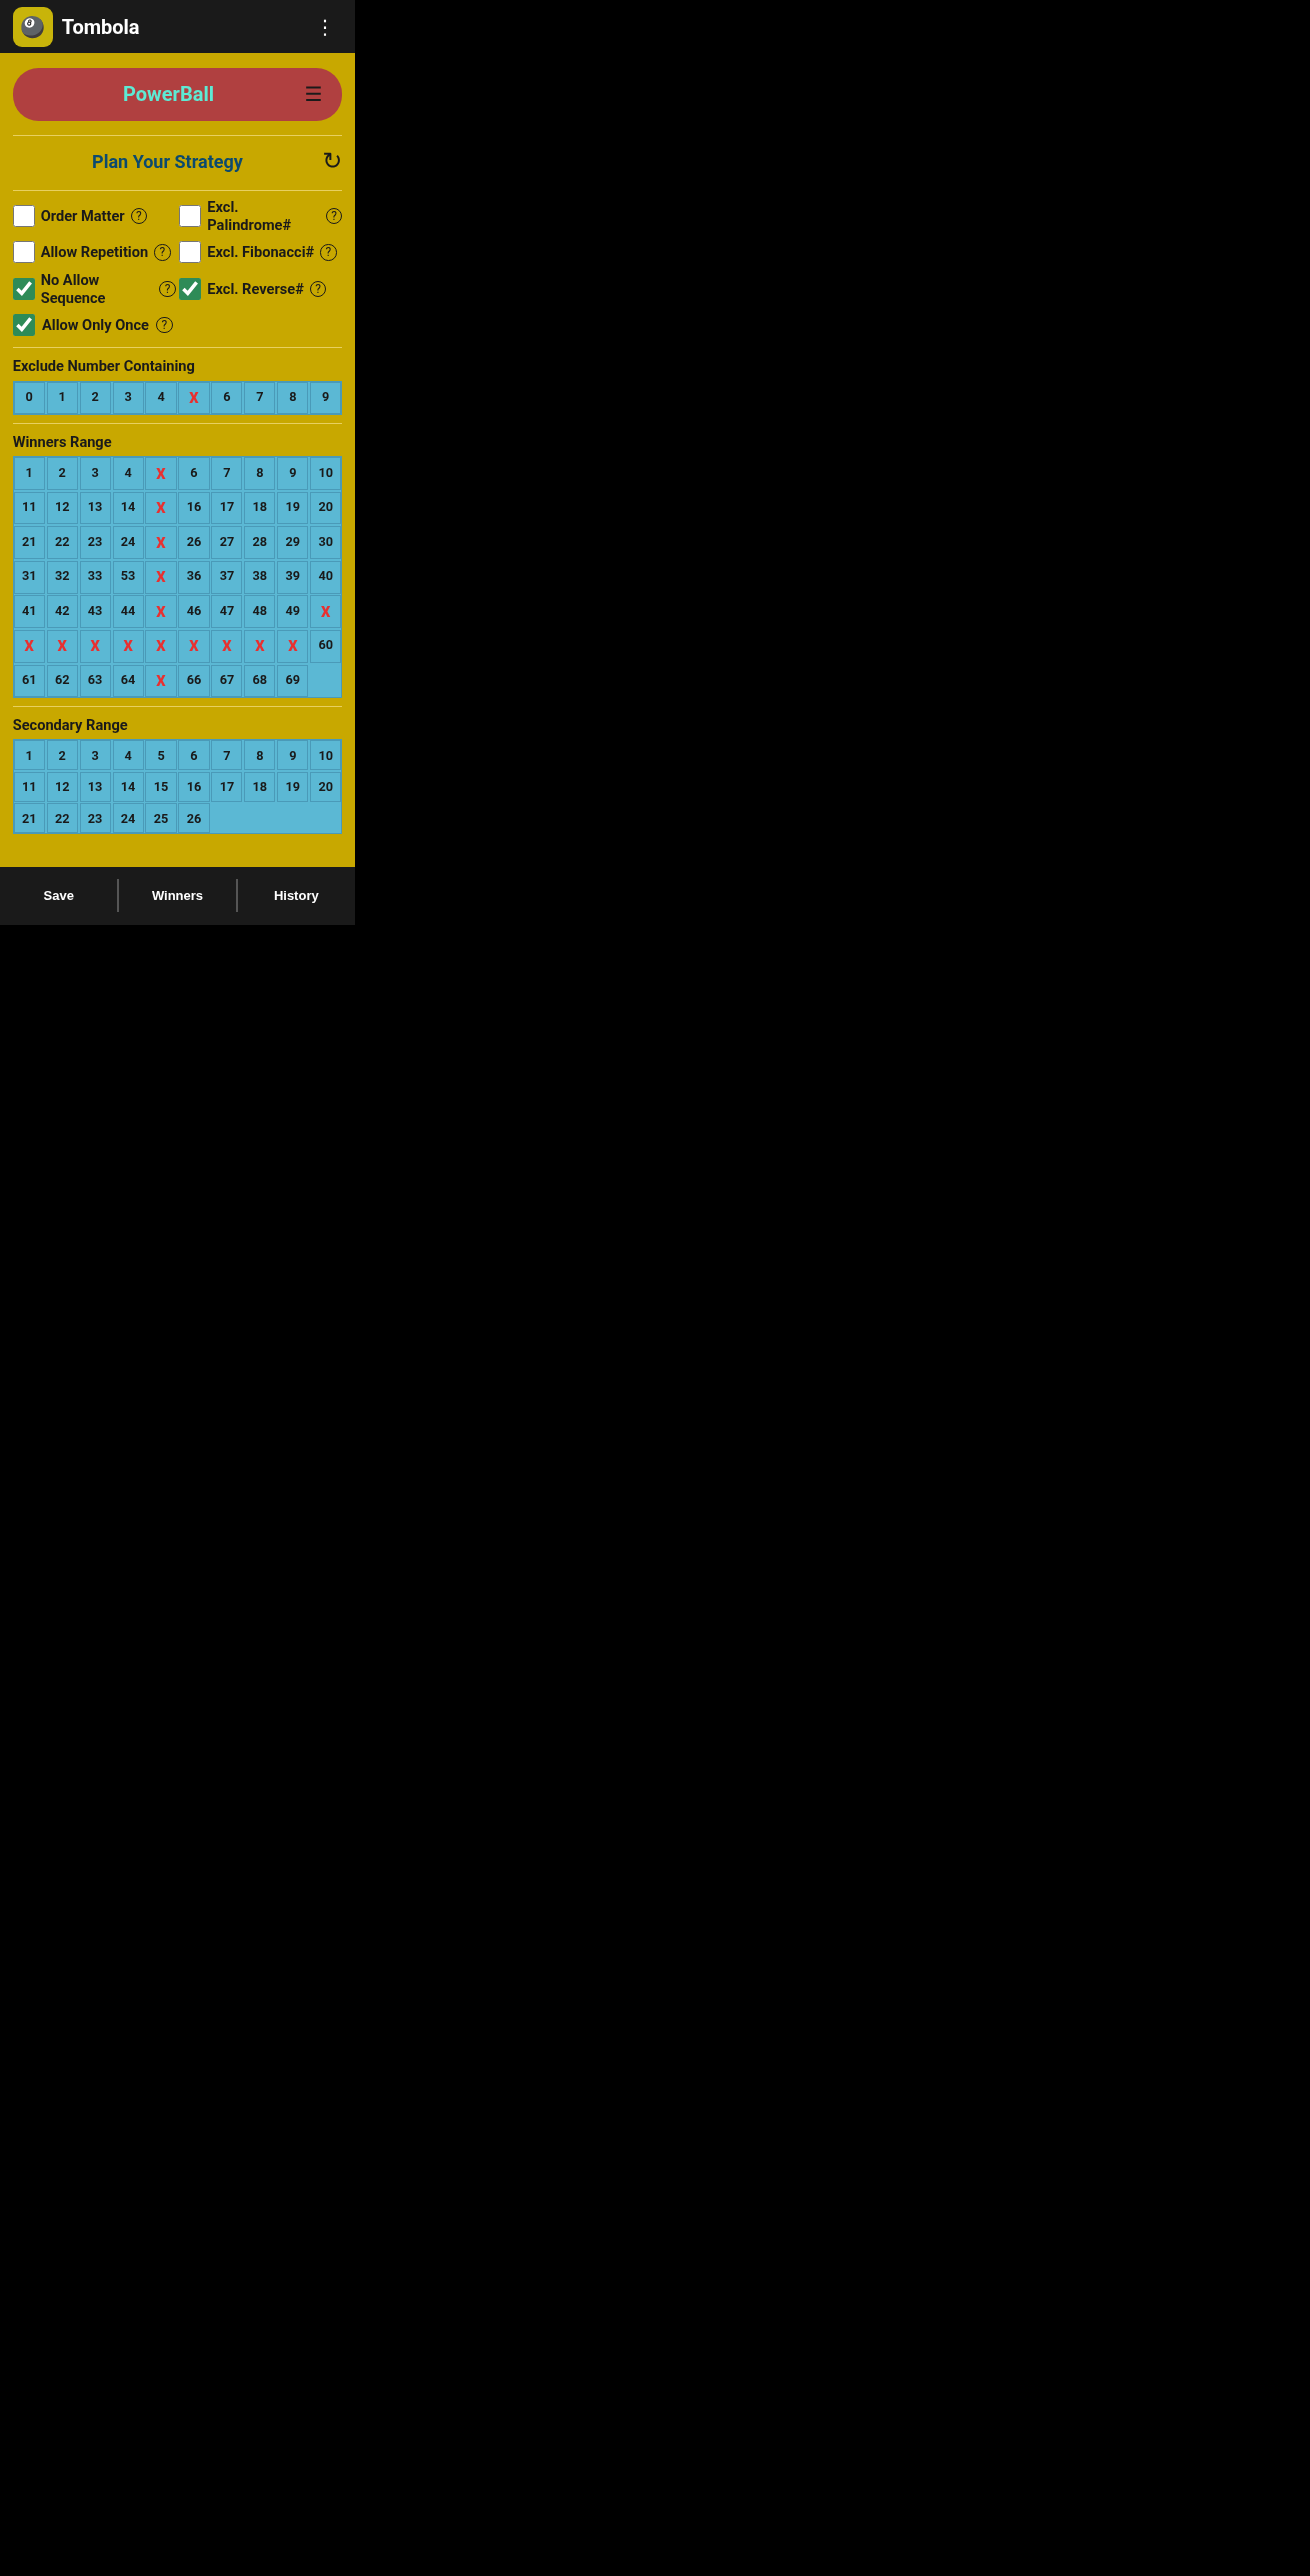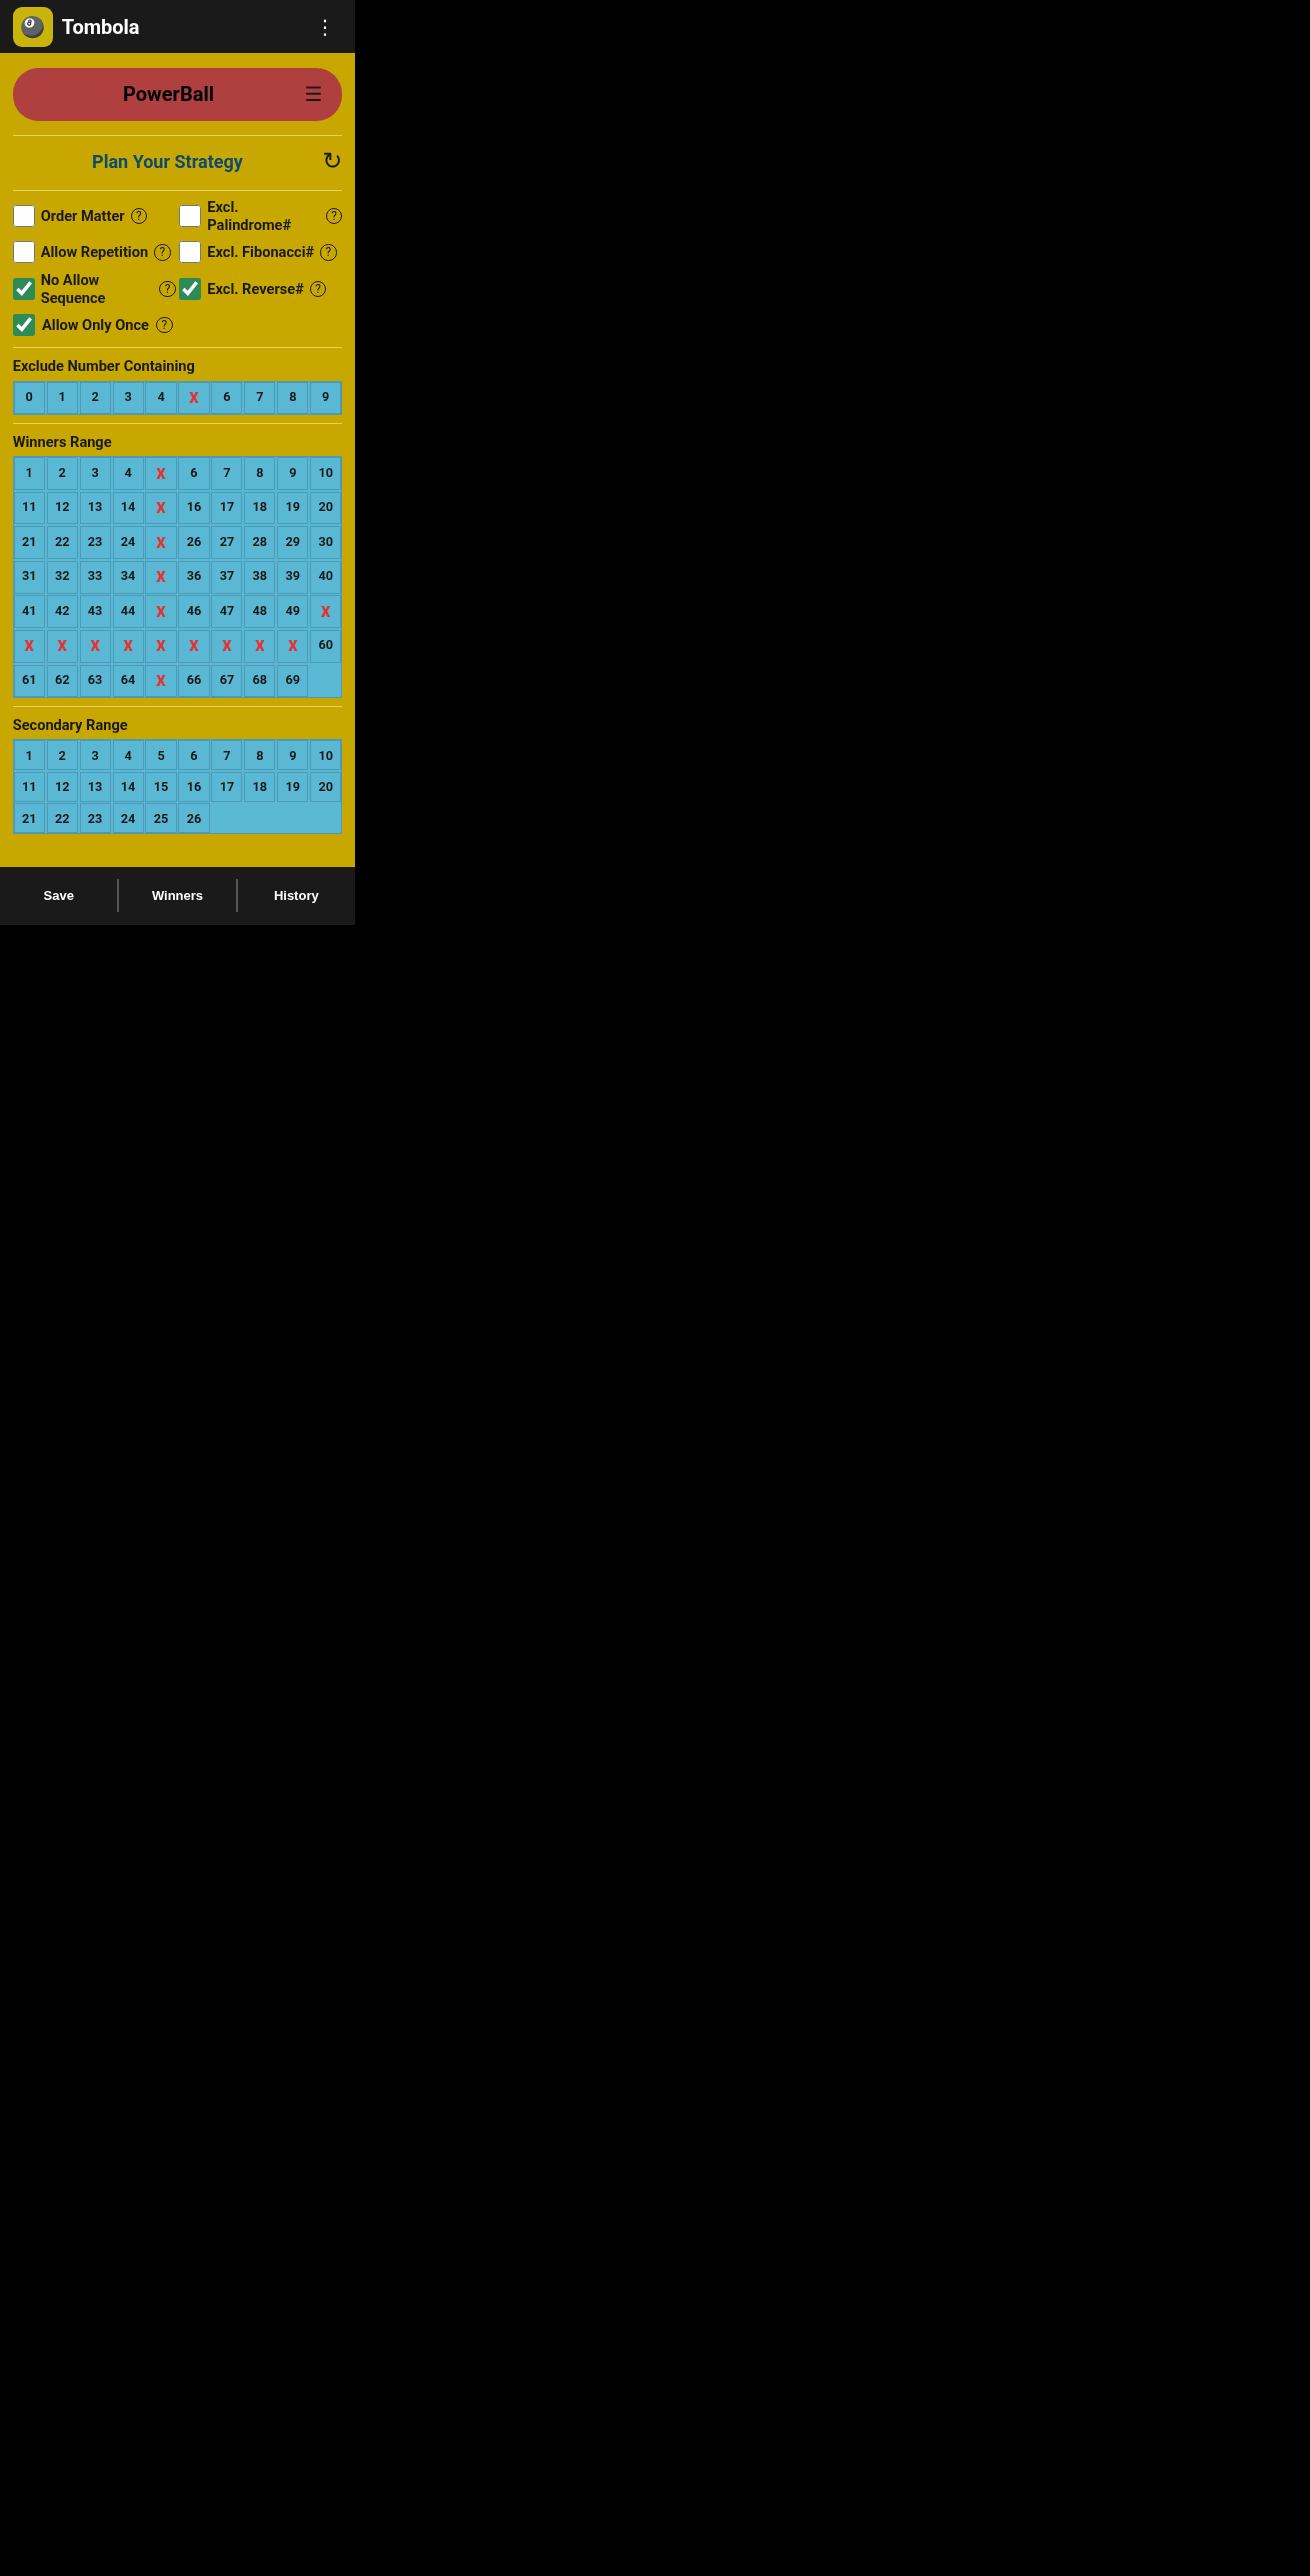--- a/index.html
+++ b/index.html
@@ -56,21 +56,21 @@
       background: #b04040;
       border-radius: 25.5px;
       display: flex;
       align-items: center;
       justify-content: space-between;
       padding: 14.6px 20px;
       margin-bottom: 14.6px;
       cursor: pointer;
     }
     .powerball-label {
-      color: #000000;
+      color: #5eead4;
       font-size: 20px;
       font-weight: bold;
       flex: 1;
       text-align: center;
     }
     .menu-icon {
       color: #1a1a1a;
       font-size: 20px;
     }
 
@@ -340,21 +340,21 @@
       <div class="num-cell">24</div>
       <div class="num-cell excluded">X</div>
       <div class="num-cell">26</div>
       <div class="num-cell">27</div>
       <div class="num-cell">28</div>
       <div class="num-cell">29</div>
       <div class="num-cell">30</div>
       <div class="num-cell">31</div>
       <div class="num-cell">32</div>
       <div class="num-cell">33</div>
-      <div class="num-cell">34</div>
+      <div class="num-cell">53</div>
       <div class="num-cell excluded">X</div>
       <div class="num-cell">36</div>
       <div class="num-cell">37</div>
       <div class="num-cell">38</div>
       <div class="num-cell">39</div>
       <div class="num-cell">40</div>
       <div class="num-cell">41</div>
       <div class="num-cell">42</div>
       <div class="num-cell">43</div>
       <div class="num-cell">44</div>

